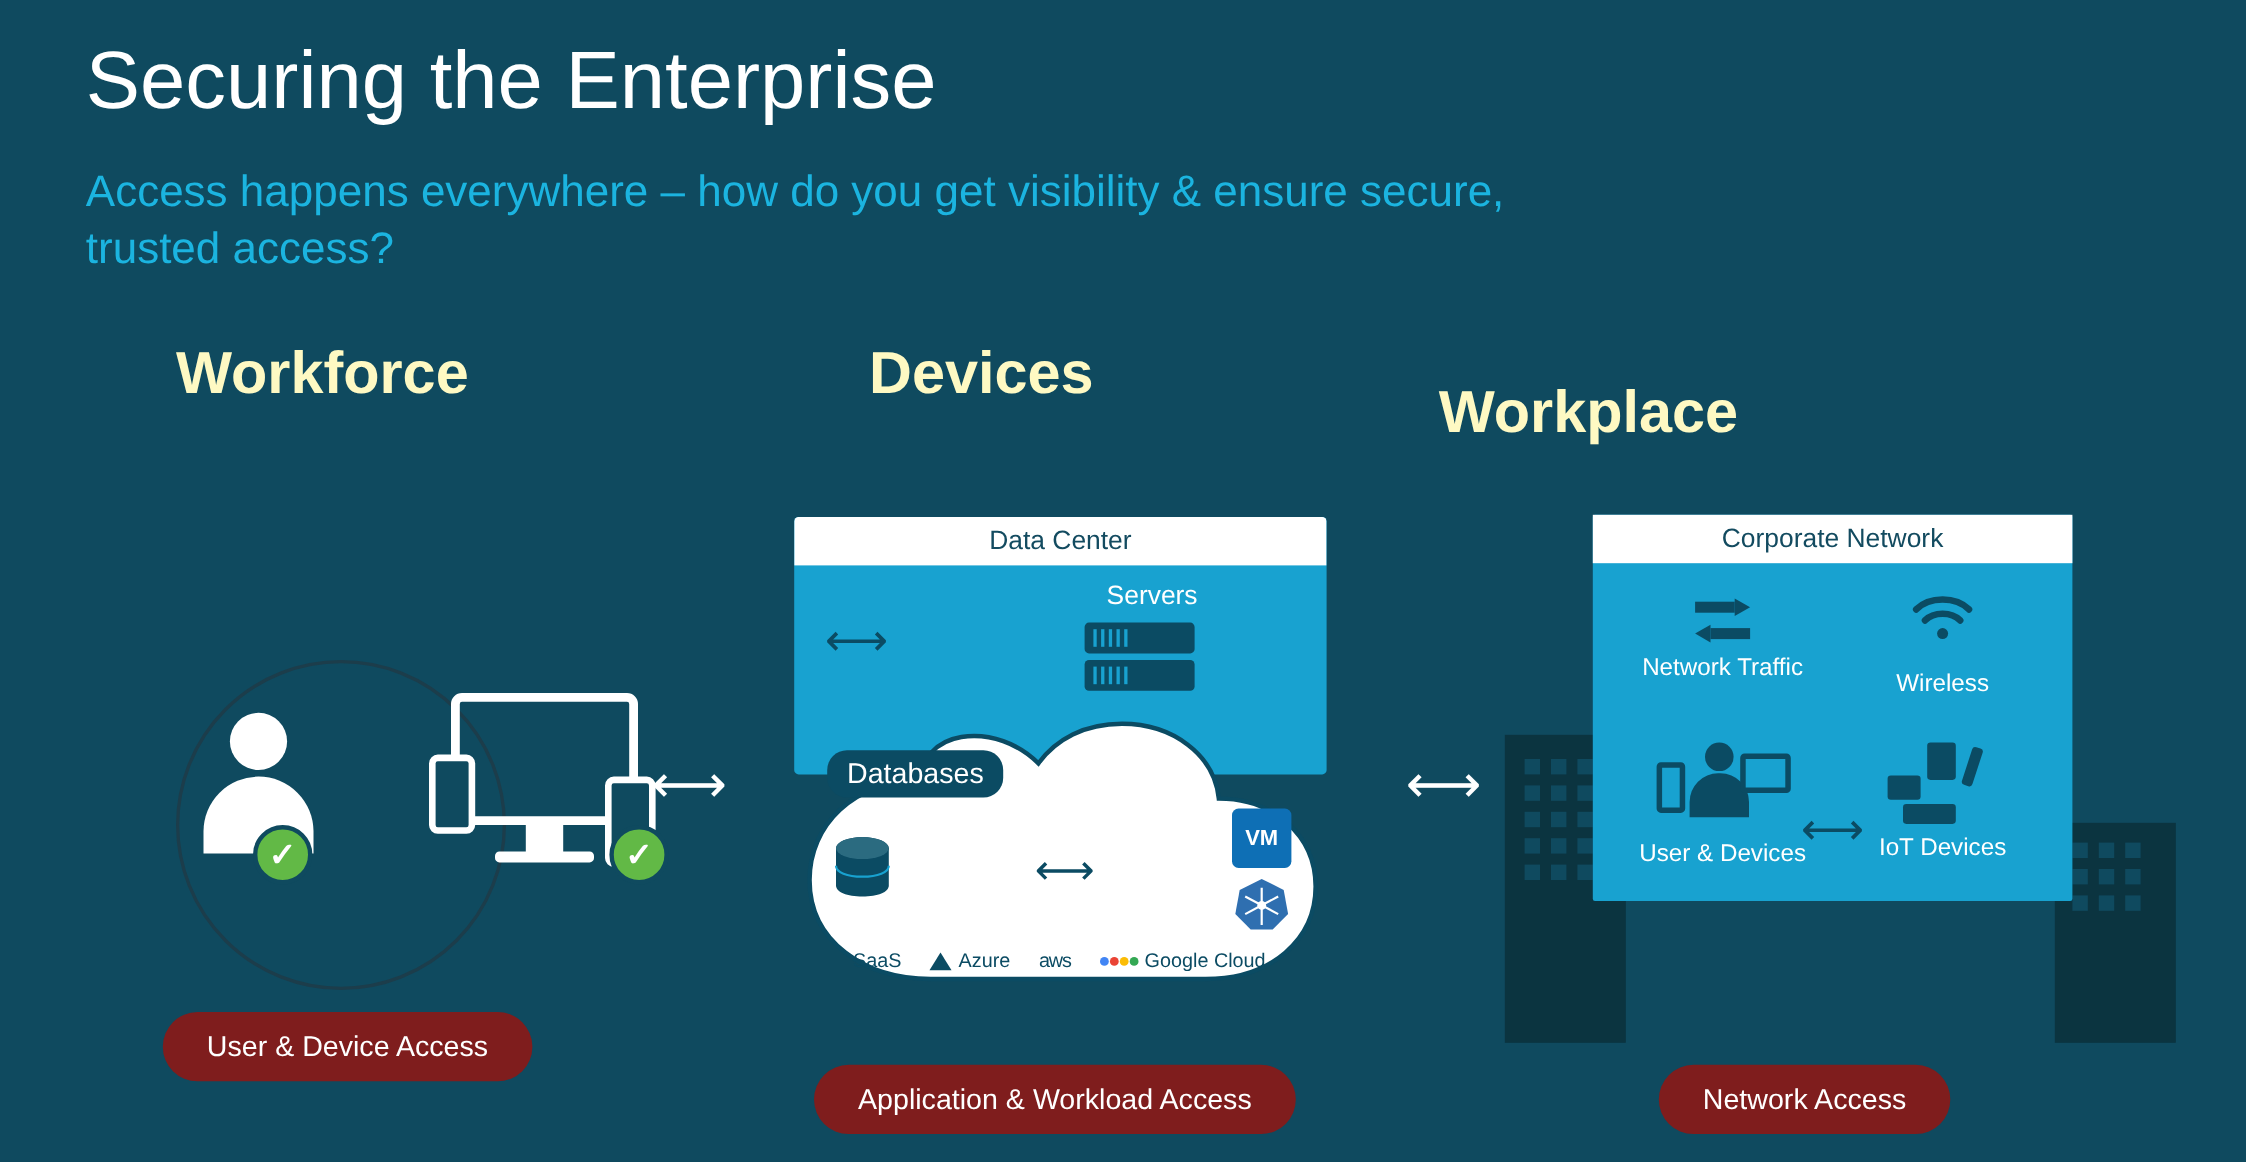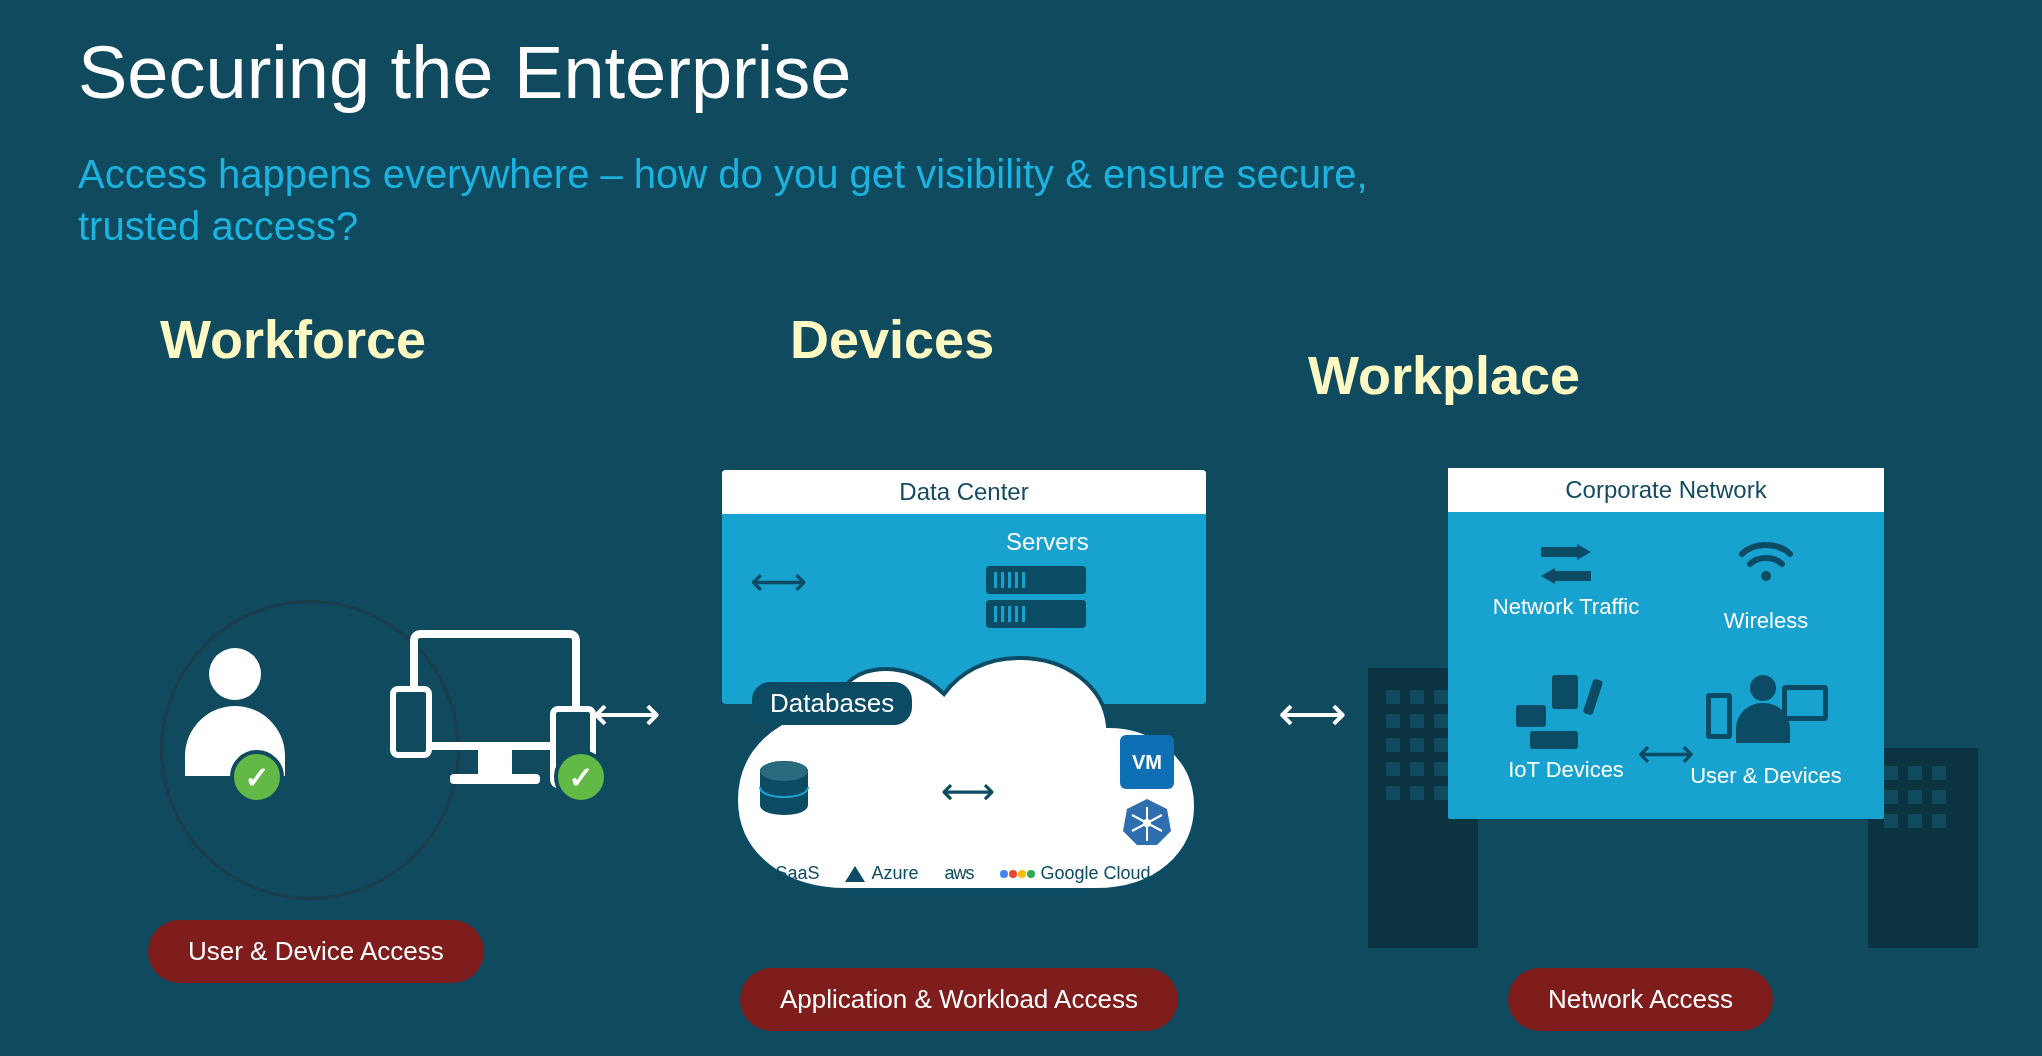--- a/index.html
+++ b/index.html
@@ -431,33 +431,33 @@
           <svg width="56" height="46" viewBox="0 0 56 46">
               <path d="M4 16 C16 4 40 4 52 16" stroke="#0b4b63" stroke-width="6" fill="none" stroke-linecap="round"></path>
               <path d="M12 26 C20 18 36 18 44 26" stroke="#0b4b63" stroke-width="6" fill="none" stroke-linecap="round"></path>
               <circle cx="28" cy="38" r="5" fill="#0b4b63"></circle>
             </svg>
         </div>
         <div>Wireless</div>
       </div>
       <div class="cn-arrow">⟷</div>
       <div class="cn-item">
+        <div class="cn-icon ud-icon">
+          <div class="ud-ph"></div>
+            <div class="ud-head"></div>
+            <div class="ud-body"></div>
+            <div class="ud-mon"></div>
+        </div>
+        <div>User &amp; Devices</div>
+      </div>
+      <div class="cn-item">
         <div class="cn-icon iot-icon">
           <div class="iot1"></div>
             <div class="iot2"></div>
             <div class="iot3"></div>
             <div class="iot4"></div>
         </div>
         <div>IoT Devices</div>
       </div>
-      <div class="cn-item">
-        <div class="cn-icon ud-icon">
-          <div class="ud-ph"></div>
-            <div class="ud-head"></div>
-            <div class="ud-body"></div>
-            <div class="ud-mon"></div>
-        </div>
-        <div>User &amp; Devices</div>
-      </div>
     </div>
   </div>
 </div>
 <div class="pill-label workplace-label">Network Access</div>
 
 </body></html>

